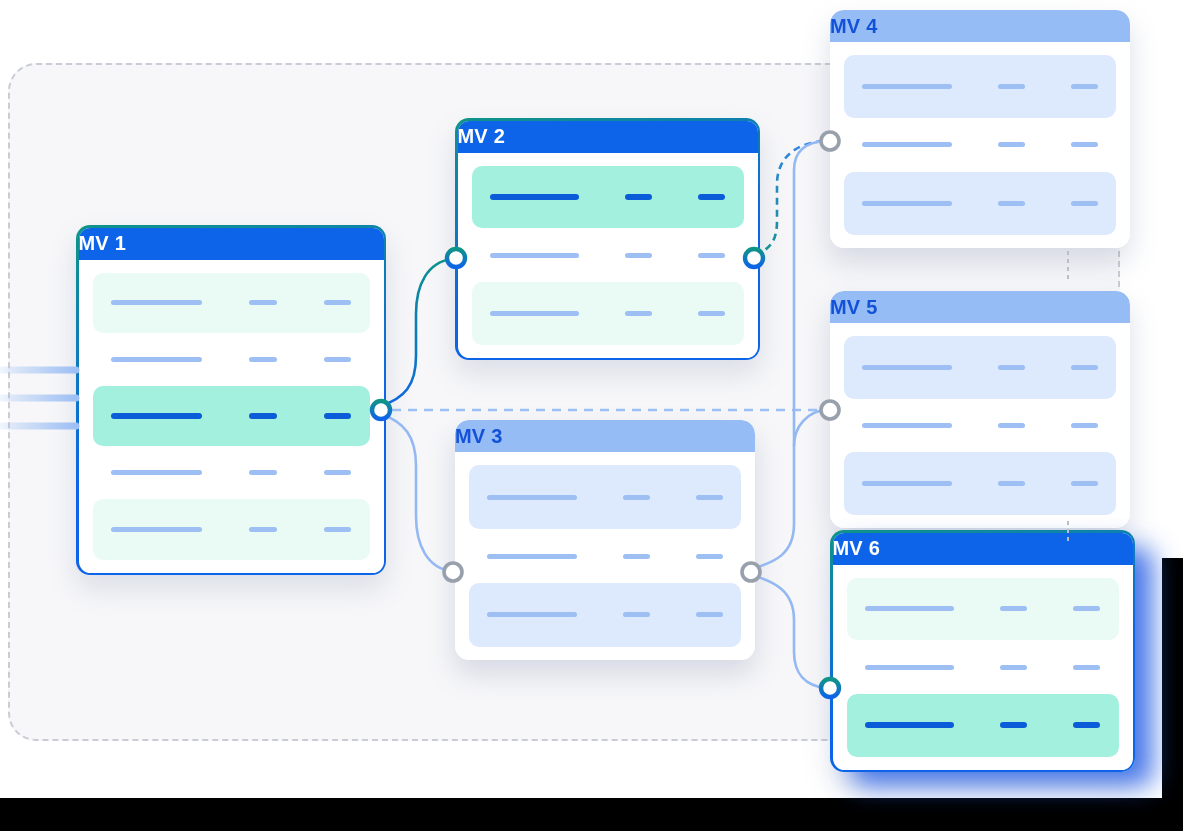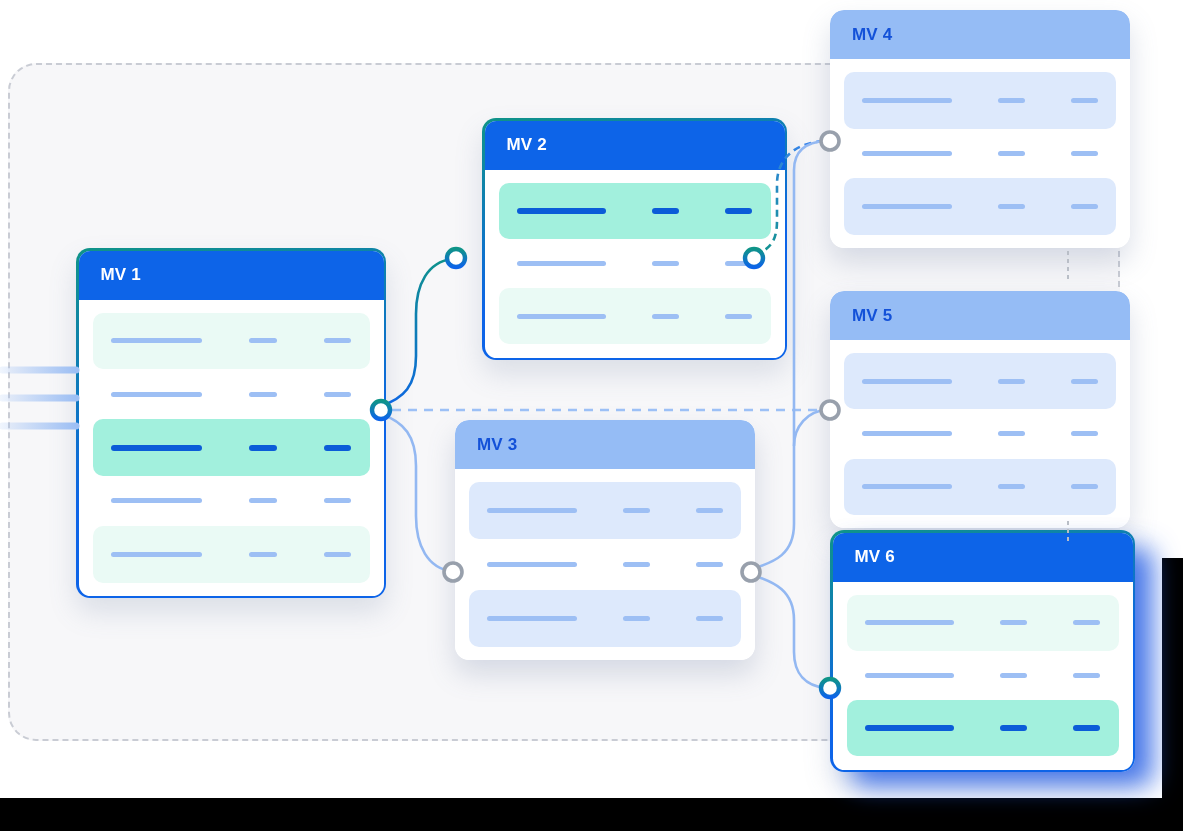--- a/index.html
+++ b/index.html
@@ -16,30 +16,30 @@
   #letterbox-right{top:558px;right:0;width:21px;height:273px;}
 
   
   .card{position:absolute;border-radius:14px;z-index:2;}
   .card.gradient-border{background:linear-gradient(165deg,var(--teal) 0%,var(--accentBlue) 60%);
     padding:2.5px;box-shadow:0 14px 28px rgba(90,110,150,.18);}
   .card.plain{background:#fff;box-shadow:0 14px 28px rgba(90,110,150,.22);overflow:hidden;}
   .card-inner{background:#fff;border-radius:11.5px;overflow:hidden;height:100%;
     display:flex;flex-direction:column;box-sizing:border-box;}
   .card.plain .card-inner{border-radius:14px;}
-  #mv1{left:76px;top:225px;width:305px;height:345px;margin-top:23px;}
-  #mv2{left:455px;top:118px;width:300px;height:237px;margin-left:27px;}
+  #mv1{left:76px;top:225px;width:305px;height:345px;}
+  #mv2{left:455px;top:118px;width:300px;height:237px;}
   #mv3{left:455px;top:420px;width:300px;height:240px;}
   #mv4{left:830px;top:10px;width:300px;height:238px;}
   #mv5{left:830px;top:291px;width:300px;height:237px;}
   #mv6{left:830px;top:530px;width:300px;height:237px;
        box-shadow:20px 16px 26px -2px rgba(31,90,230,.8),0 14px 28px rgba(90,110,150,.18);}
 
-  .card-header{height:49px;flex:0 0 auto;display:flex;align-items:center;
-    padding-left:22px;font-size:17px;font-weight:bold;letter-spacing:.2px;}
+  .card-header{height:32px;flex:0 0 auto;display:flex;align-items:center;
+    font-size:20px;font-weight:bold;letter-spacing:.2px;}
   .card-header.blue{background:var(--accentBlue);color:#fff;}
   .card-header.soft{background:var(--headerSoft);color:var(--headerText);}
 
   .card-body{flex:1;display:flex;flex-direction:column;justify-content:space-between;
     padding:13px 14px;gap:10px;box-sizing:border-box;}
   .row{display:flex;align-items:center;justify-content:space-between;
     border-radius:10px;padding:0 18px;box-sizing:border-box;}
   .row.bg{flex:1.9;}
   .row.none{flex:1;}
   .row.mint{background:var(--mint);}

